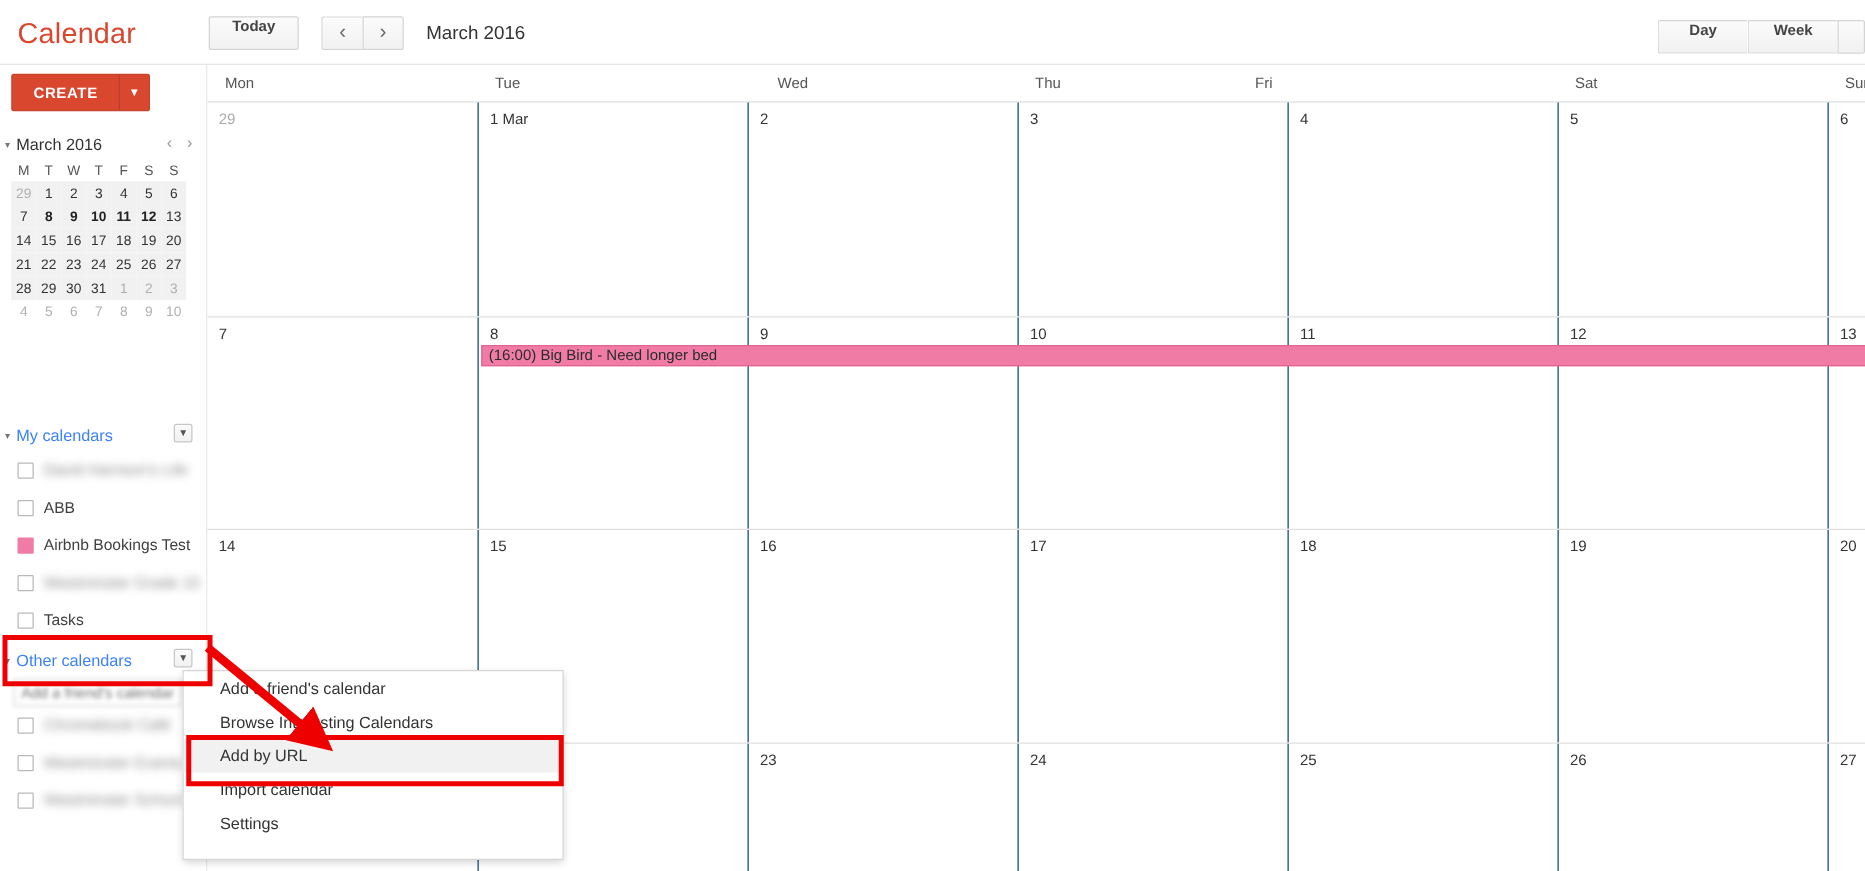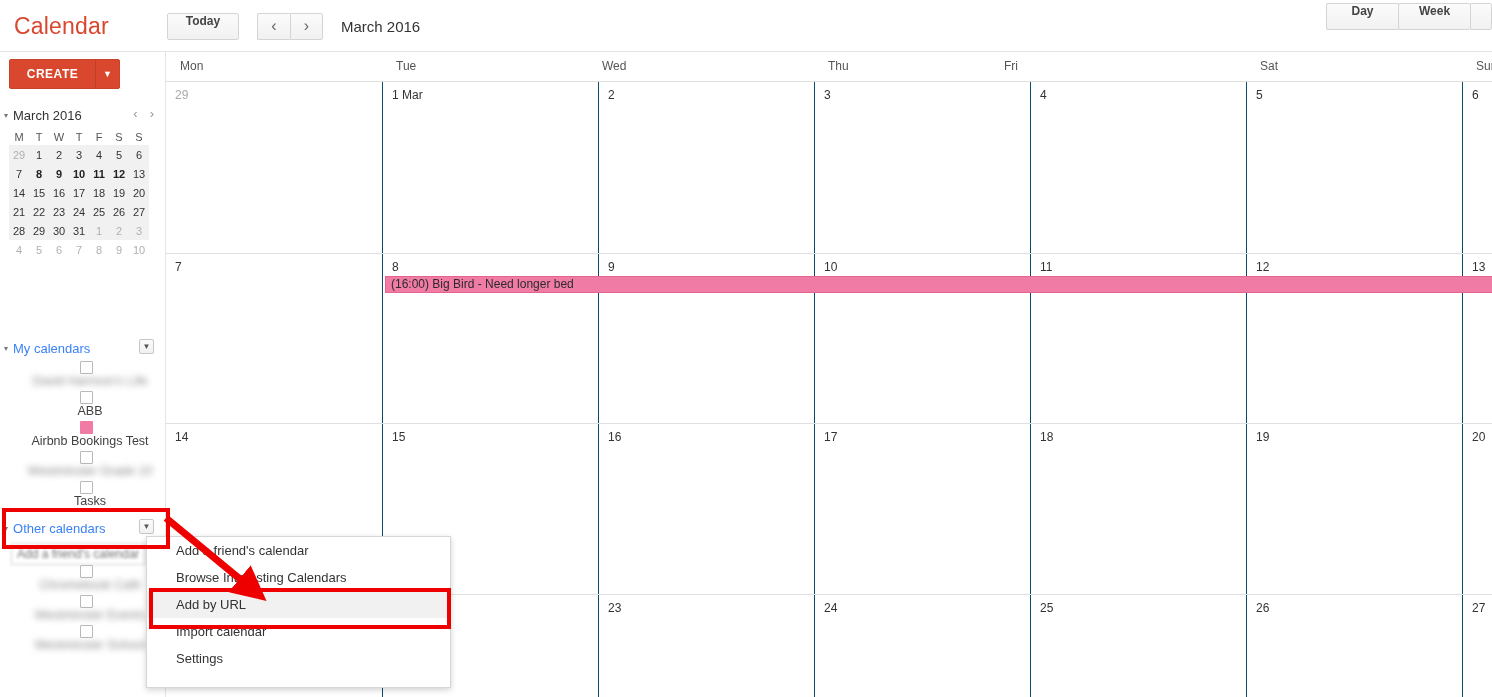--- a/index.html
+++ b/index.html
@@ -34,21 +34,21 @@
     width: 72px; height: 27px;
   }
   .navgroup { position: absolute; left: 257px; top: 13px; height: 27px; display: flex; }
   .navgroup .btn { width: 33px; height: 27px; font-size: 16px; font-weight: normal; color:#666; line-height: 24px; }
   .navgroup .btn.left { border-radius: 2px 0 0 2px; border-right: none; }
   .navgroup .btn.right { border-radius: 0 2px 2px 0; }
   #period-label {
     position: absolute; left: 341px; top: 18px;
     font-size: 15px; color: #333;
   }
-  .viewgroup { position: absolute; right: 0px; top: 3px; height: 27px; display: flex; }
+  .viewgroup { position: absolute; right: 0px; top: 16px; height: 27px; display: flex; }
   .viewgroup .btn { width: 72px; height: 27px; }
   .viewgroup .btn.first { border-radius: 2px 0 0 2px; border-right: none; }
   .viewgroup .btn.mid { border-right: none; }
   .viewgroup .btn.last { border-radius: 0 2px 2px 0; width: 22px; }
 
   
   .sidebar {
     position: absolute; left: 0; top: 52px; width: 166px; height: 645px;
     background: #fff; border-right: 1px solid #e5e5e5;
   }
@@ -102,21 +102,21 @@
   .sec-caret {
     position: absolute; right: 12px; top: 4px;
     width: 15px; height: 15px;
     background: linear-gradient(#fbfbfb,#f1f1f1);
     border: 1px solid #c6c6c6; border-radius: 2px;
     font-size: 8px; color: #555; text-align: center; line-height: 13px;
     cursor: pointer;
   }
   .cal-row {
     display: flex; align-items: center; height: 30px; padding-left: 14px;
-    cursor: pointer; position: relative; flex-direction: column;
+    cursor: pointer; position: relative;
   }
   .cal-box {
     width: 13px; height: 13px; border: 1px solid #b9b9b9; border-radius: 1px;
     background: #fff; flex: none; margin-right: 8px;
   }
   .cal-box.filled { border: none; }
   .cal-label { font-size: 12.5px; color: #404040; white-space: nowrap; }
   .cal-label.blur { color: #8a8a8a; filter: blur(3.2px); }
   .friend-input {
     margin: 2px 0 0 11px; width: 134px; height: 22px;
@@ -333,21 +333,21 @@
           </div>
         </div>
     </div>
 
   </div>
 
   <div class="grid">
     <div class="dayhead" id="dayhead">
         <div class="dh" style="left: 14px;">Mon</div>
         <div class="dh" style="left: 230px;">Tue</div>
-        <div class="dh" style="left: 436px;">Wed</div>
+        <div class="dh" style="left: 456px;">Wed</div>
         <div class="dh" style="left: 662px;">Thu</div>
         <div class="dh" style="left: 838px;">Fri</div>
         <div class="dh" style="left: 1094px;">Sat</div>
         <div class="dh" style="left: 1310px;">Sun</div>
       </div>
     <div class="weeks" id="weeks">
         <div class="wkrow" style="top: 0px; height: 172px;">
           <div class="cell" style="left: 0px; width: 216px;">
             <div class="daynum dim">29</div>
           </div>

